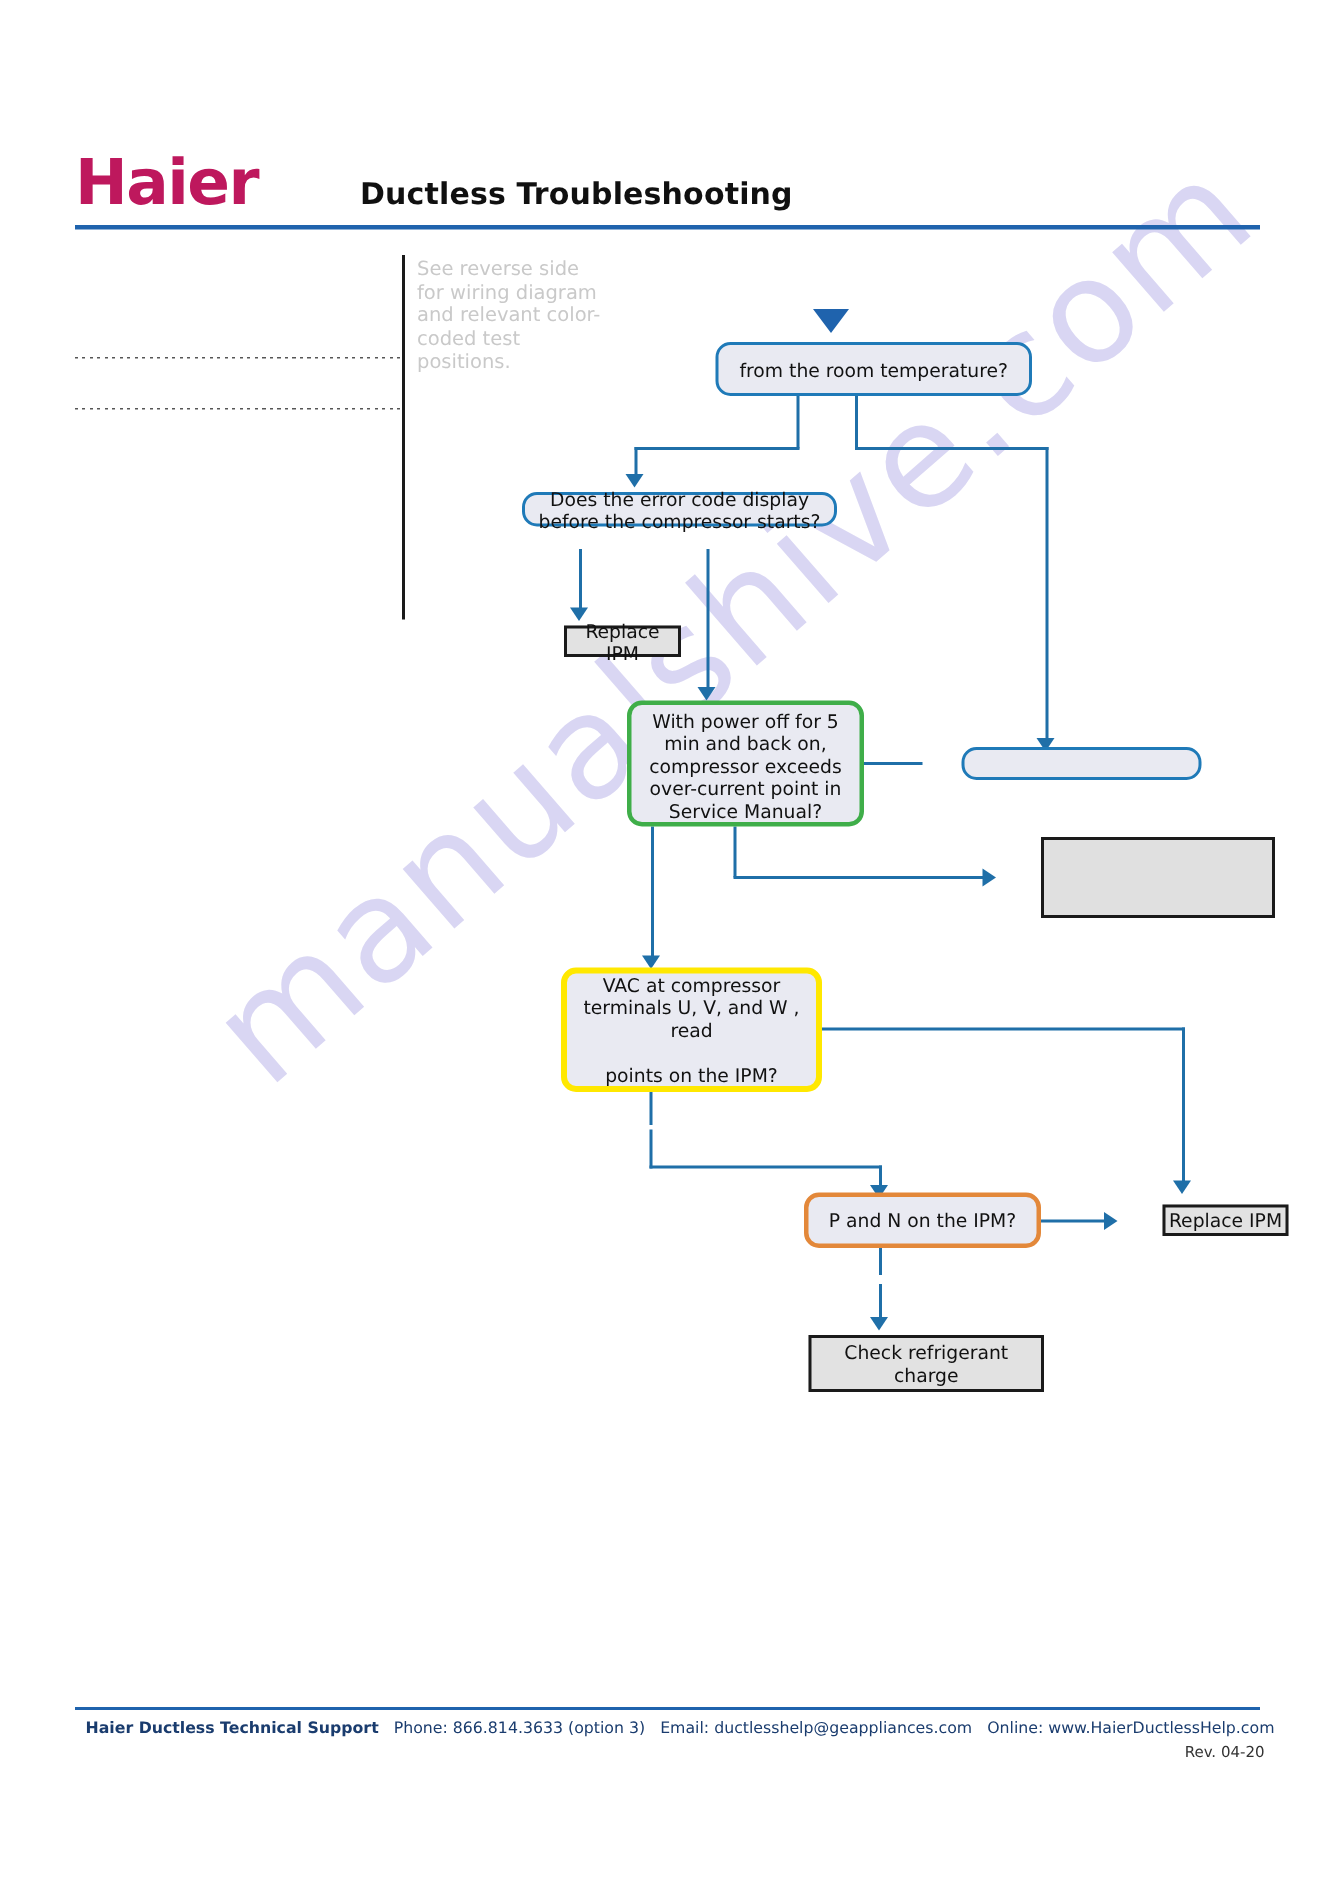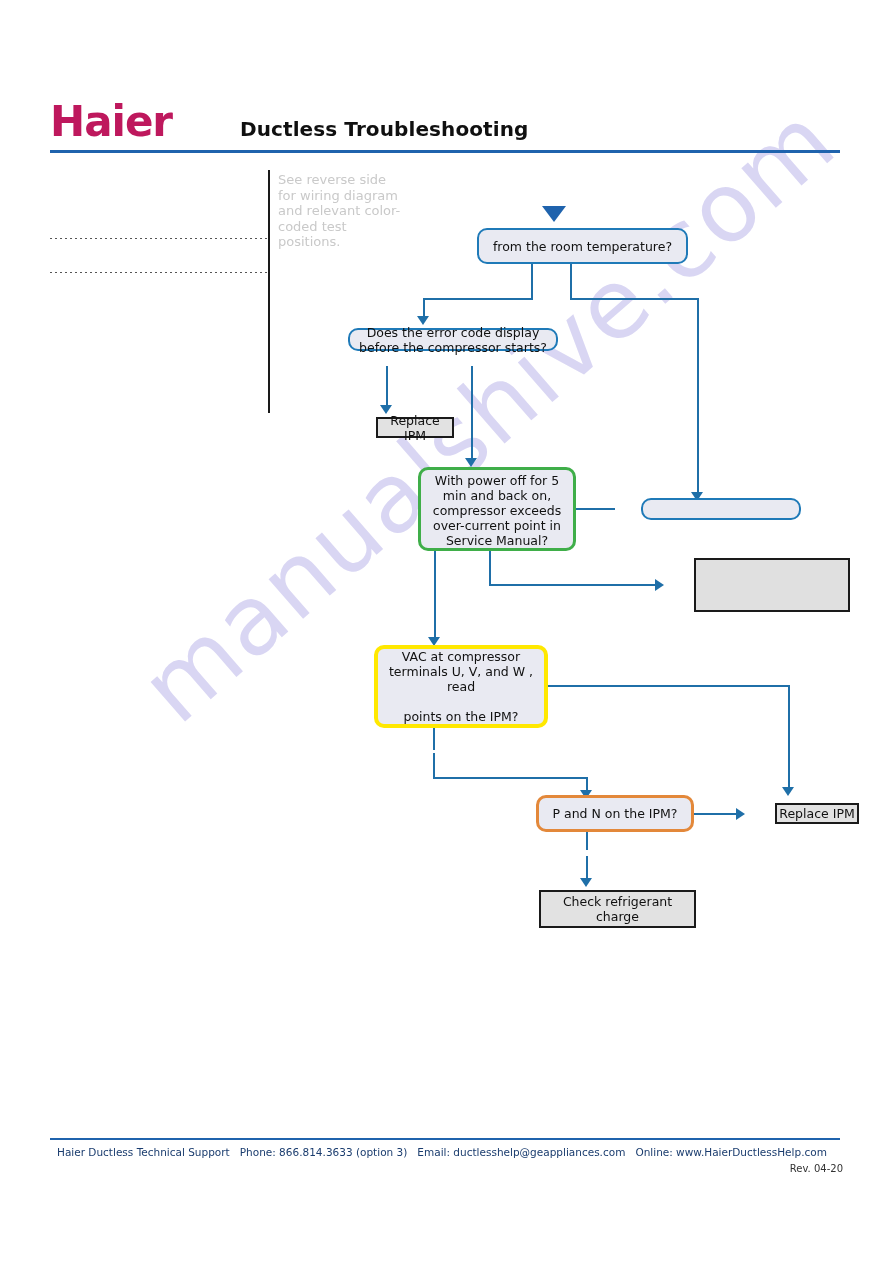--- a/index.html
+++ b/index.html
@@ -195,21 +195,21 @@
     position: absolute;
     left: 57px;
     top: 1146px;
     width: 786px;
     font-family: "DejaVu Sans", sans-serif;
     font-size: 10.5px;
     color: #1a3c6e;
     z-index: 3;
     white-space: nowrap;
   }
-  .footer b { font-weight: normal; }
+  .footer b { font-weight: bold; }
   .footer .seg { margin-right: 10px; }
   .rev {
     position: absolute;
     left: 57px;
     top: 1163px;
     width: 786px;
     text-align: right;
     font-family: "DejaVu Sans", sans-serif;
     font-size: 10px;
     color: #333;

